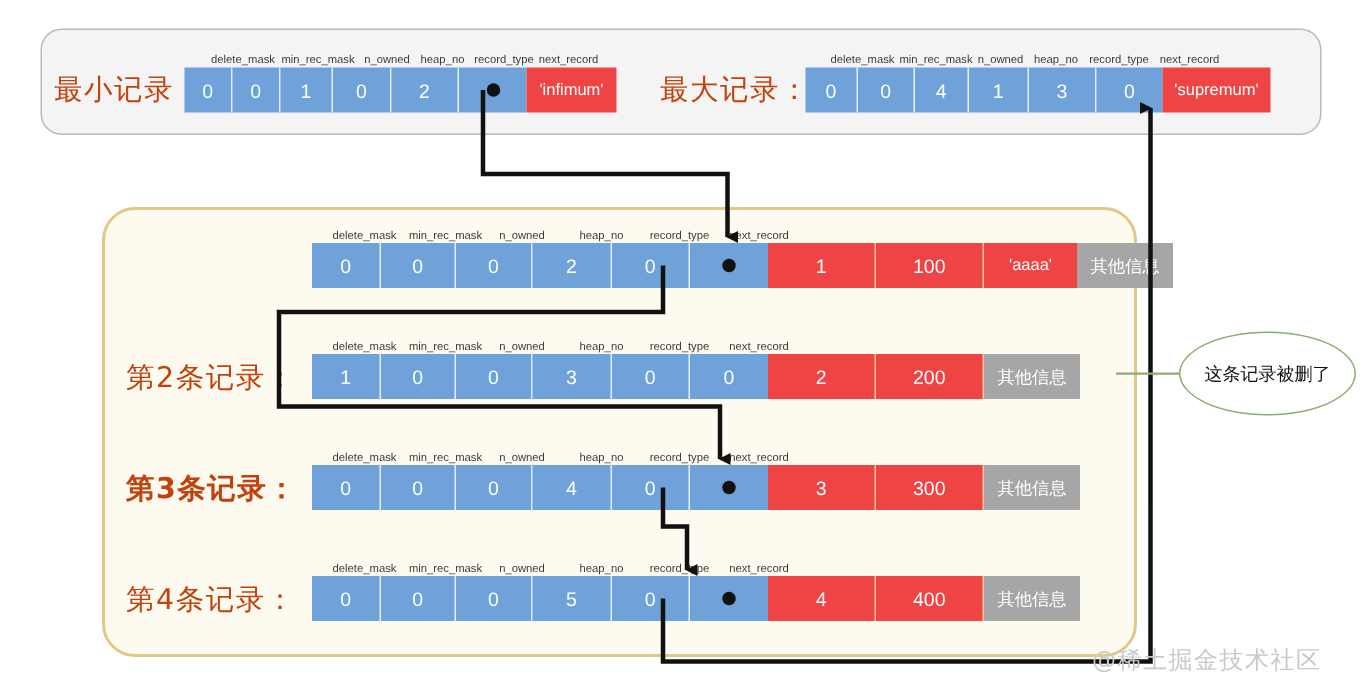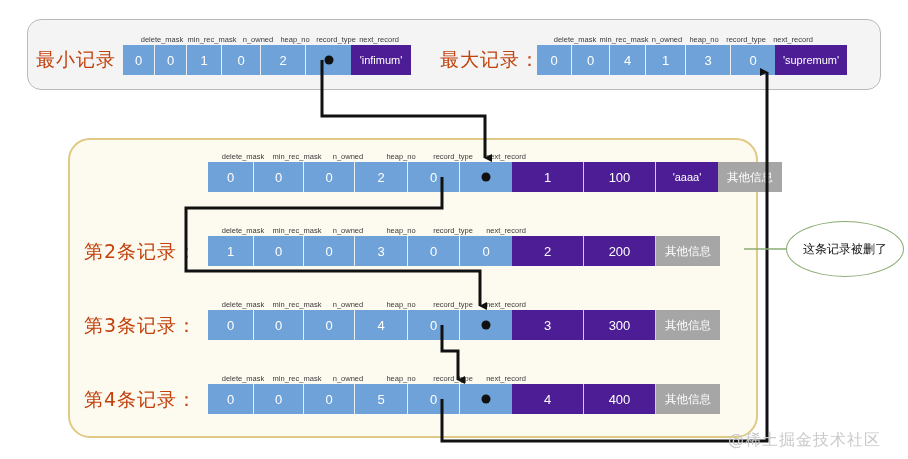--- a/index.html
+++ b/index.html
@@ -79,21 +79,21 @@
     color: #ffffff;
     box-sizing: border-box;
     position: relative;
   }
   .cell.blue {
     background: #6fa2d8;
     border-right: 1px solid #e8eef6;
   }
   .cell.blue.last { border-right: none; }
   .cell.orange {
-    background: #4c1d95;
+    background: #ef4444;
     border-right: 1px solid #f3c69b;
   }
   .cell.orange.last { border-right: none; }
   .cell.gray {
     background: #a6a6a6;
     border-right: none;
   }
   .cell.quote { font-size: 11px; }
   .cell.cn { font-size: 11.5px; font-family: "DejaVu Sans", sans-serif; }
 
@@ -237,21 +237,21 @@
     <div class="cell blue" style="width:50px;">0</div>
     <div class="cell blue" style="width:51px;">0</div>
     <div class="cell blue" style="width:53px;">3</div>
     <div class="cell blue" style="width:52px;">0</div>
     <div class="cell blue last" style="width:52px;">0</div>
     <div class="cell orange" style="width:72px;">2</div>
     <div class="cell orange" style="width:72px;">200</div>
     <div class="cell gray cn" style="width:64px;">其他信息</div>
   </div>
 
-  <div class="row-label" style="left:84px; top:313px;">第3条记录：</div>
+  <div class="row-label" style="left:84px; top:313px;font-weight:bold;">第3条记录：</div>
   <div class="hdr" style="left:231px; top:300px;">delete_mask</div>
   <div class="hdr" style="left:285px; top:300px;">min_rec_mask</div>
   <div class="hdr" style="left:336px; top:300px;">n_owned</div>
   <div class="hdr" style="left:389px; top:300px;">heap_no</div>
   <div class="hdr" style="left:441px; top:300px;">record_type</div>
   <div class="hdr" style="left:494px; top:300px;">next_record</div>
 
   <div class="strip" style="left:208px; top:310px;">
     <div class="cell blue" style="width:46px;">0</div>
     <div class="cell blue" style="width:50px;">0</div>

